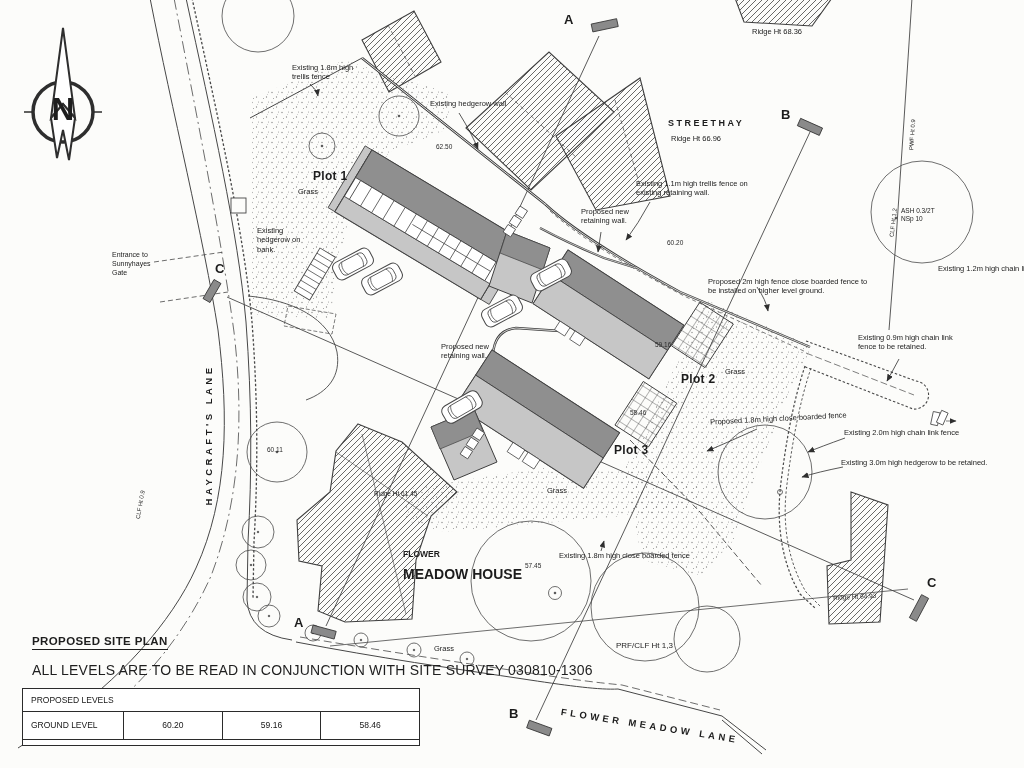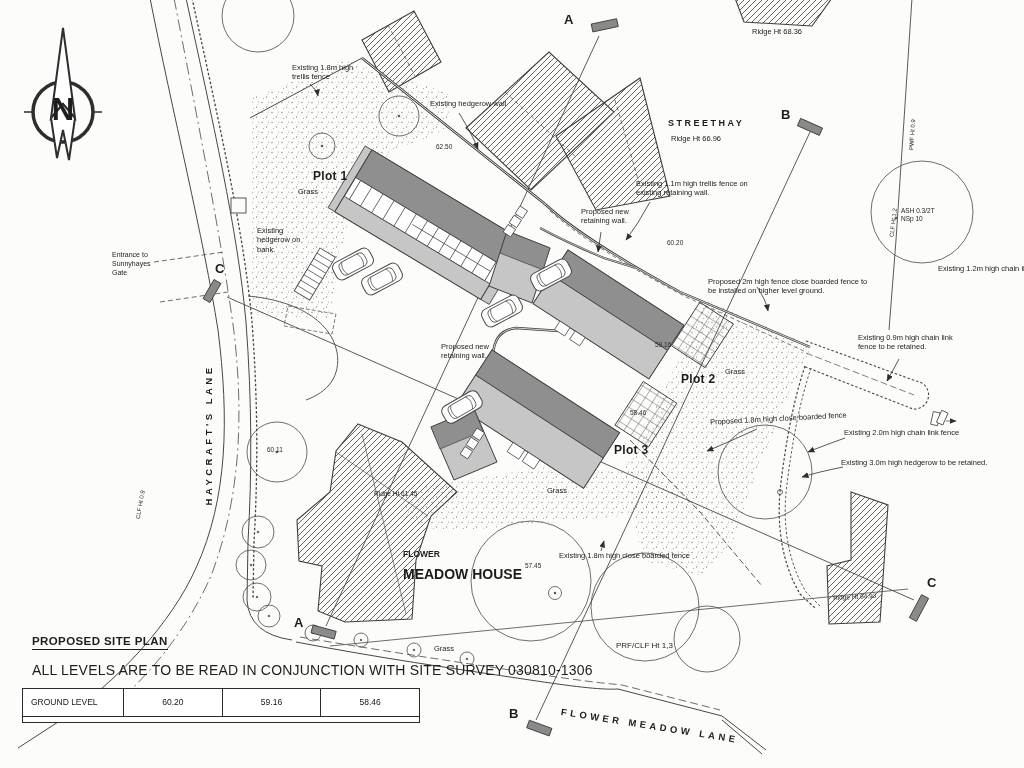--- a/index.html
+++ b/index.html
@@ -304,20 +304,21 @@
 <div class="lbl sec" style="left:215px;top:261px">C</div>
 <div class="lbl sec" style="left:927px;top:575px">C</div>
 
 <div class="lbl roadname" style="left:129px;top:429px;width:160px;text-align:center;transform:rotate(-90deg)">HAYCRAFT'S LANE</div>
 <div class="lbl roadname" style="left:562px;top:706px;transform:rotate(9deg);transform-origin:left top">FLOWER MEADOW LANE</div>
 
 <div class="title">PROPOSED SITE PLAN</div>
 <div class="note">ALL LEVELS ARE TO BE READ IN CONJUNCTION WITH SITE SURVEY 030810-1306</div>
 
 <div class="levels-table">
+  <div class="t-head">PROPOSED LEVELS</div>
   <div class="t-row r2">
     <div class="t-c lab">GROUND LEVEL</div>
     <div class="t-c">60.20</div>
     <div class="t-c">59.16</div>
     <div class="t-c">58.46</div>
   </div>
   <div class="t-partial"></div>
 </div>
 
 </div>

